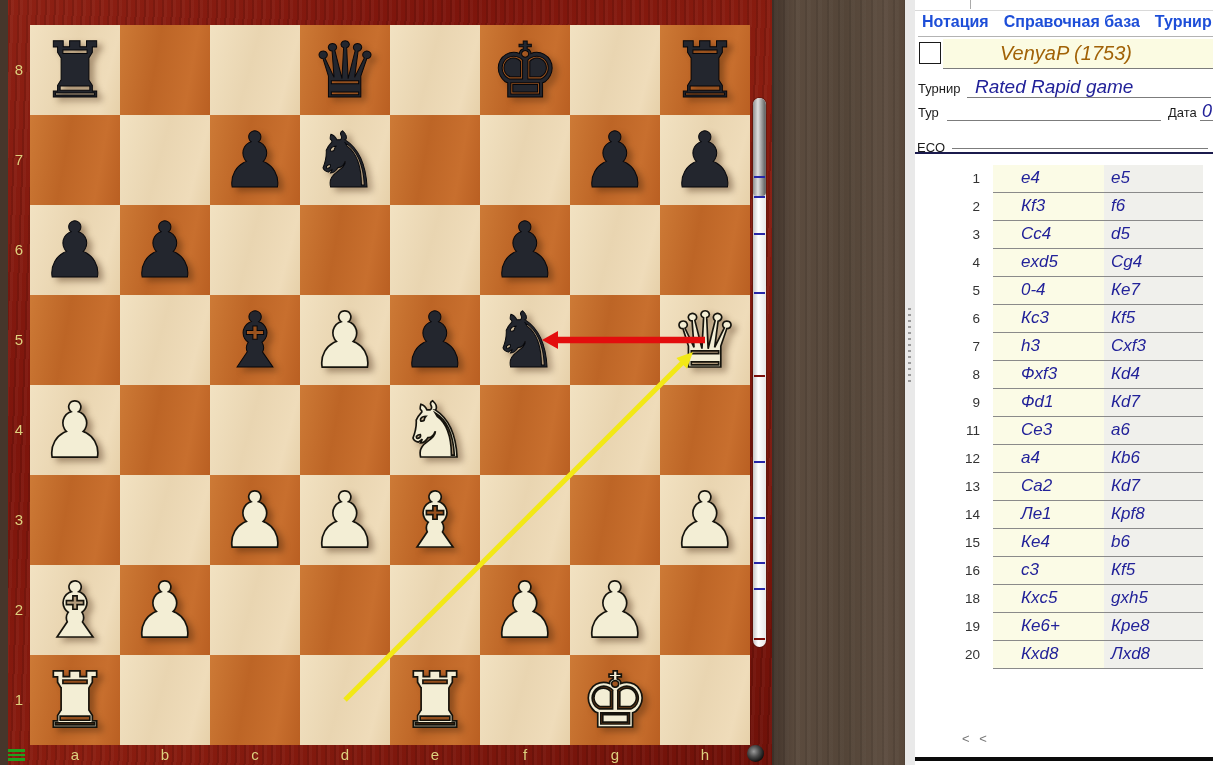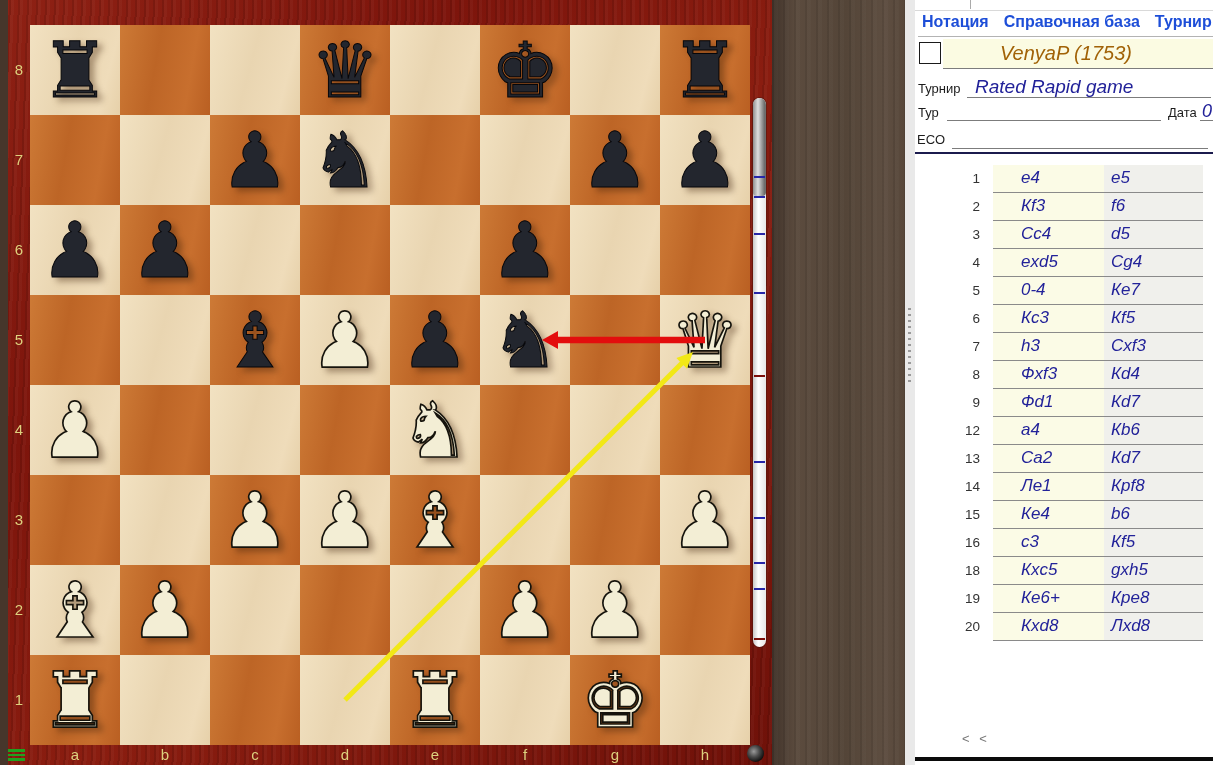--- a/index.html
+++ b/index.html
@@ -253,21 +253,21 @@
     <div class="lbl" style="left:3px;top:81px;">Турнир</div>
     <div class="val" style="left:60px;top:76px;">Rated Rapid game</div>
     <div class="uline" style="left:52px;top:97px;width:244px;"></div>
 
     <div class="lbl" style="left:3px;top:105px;">Тур</div>
     <div class="uline" style="left:32px;top:120px;width:214px;"></div>
     <div class="lbl" style="left:253px;top:105px;">Дата</div>
     <div class="val" style="left:287px;top:101px;font-size:18px;">0</div>
     <div class="uline" style="left:285px;top:120px;width:13px;"></div>
 
-    <div class="lbl" style="left:2px;top:132px;">ECO</div>
+    <div class="lbl" style="left:2px;top:140px;">ECO</div>
     <div class="uline" style="left:37px;top:148px;width:256px;"></div>
 
     <div class="navyline"></div>
 
     <div class="moves" id="moves">
         <div class="mrow">
           <div class="mnum">1</div>
           <div class="mcell w">e4</div>
           <div class="mcell b">e5</div>
         </div>
@@ -303,20 +303,25 @@
         </div>
         <div class="mrow">
           <div class="mnum">8</div>
           <div class="mcell w">Фxf3</div>
           <div class="mcell b">Кd4</div>
         </div>
         <div class="mrow">
           <div class="mnum">9</div>
           <div class="mcell w">Фd1</div>
           <div class="mcell b">Кd7</div>
+        </div>
+        <div class="mrow">
+          <div class="mnum">11</div>
+          <div class="mcell w">Сe3</div>
+          <div class="mcell b">a6</div>
         </div>
         <div class="mrow">
           <div class="mnum">12</div>
           <div class="mcell w">a4</div>
           <div class="mcell b">Кb6</div>
         </div>
         <div class="mrow">
           <div class="mnum">13</div>
           <div class="mcell w">Сa2</div>
           <div class="mcell b">Кd7</div>

